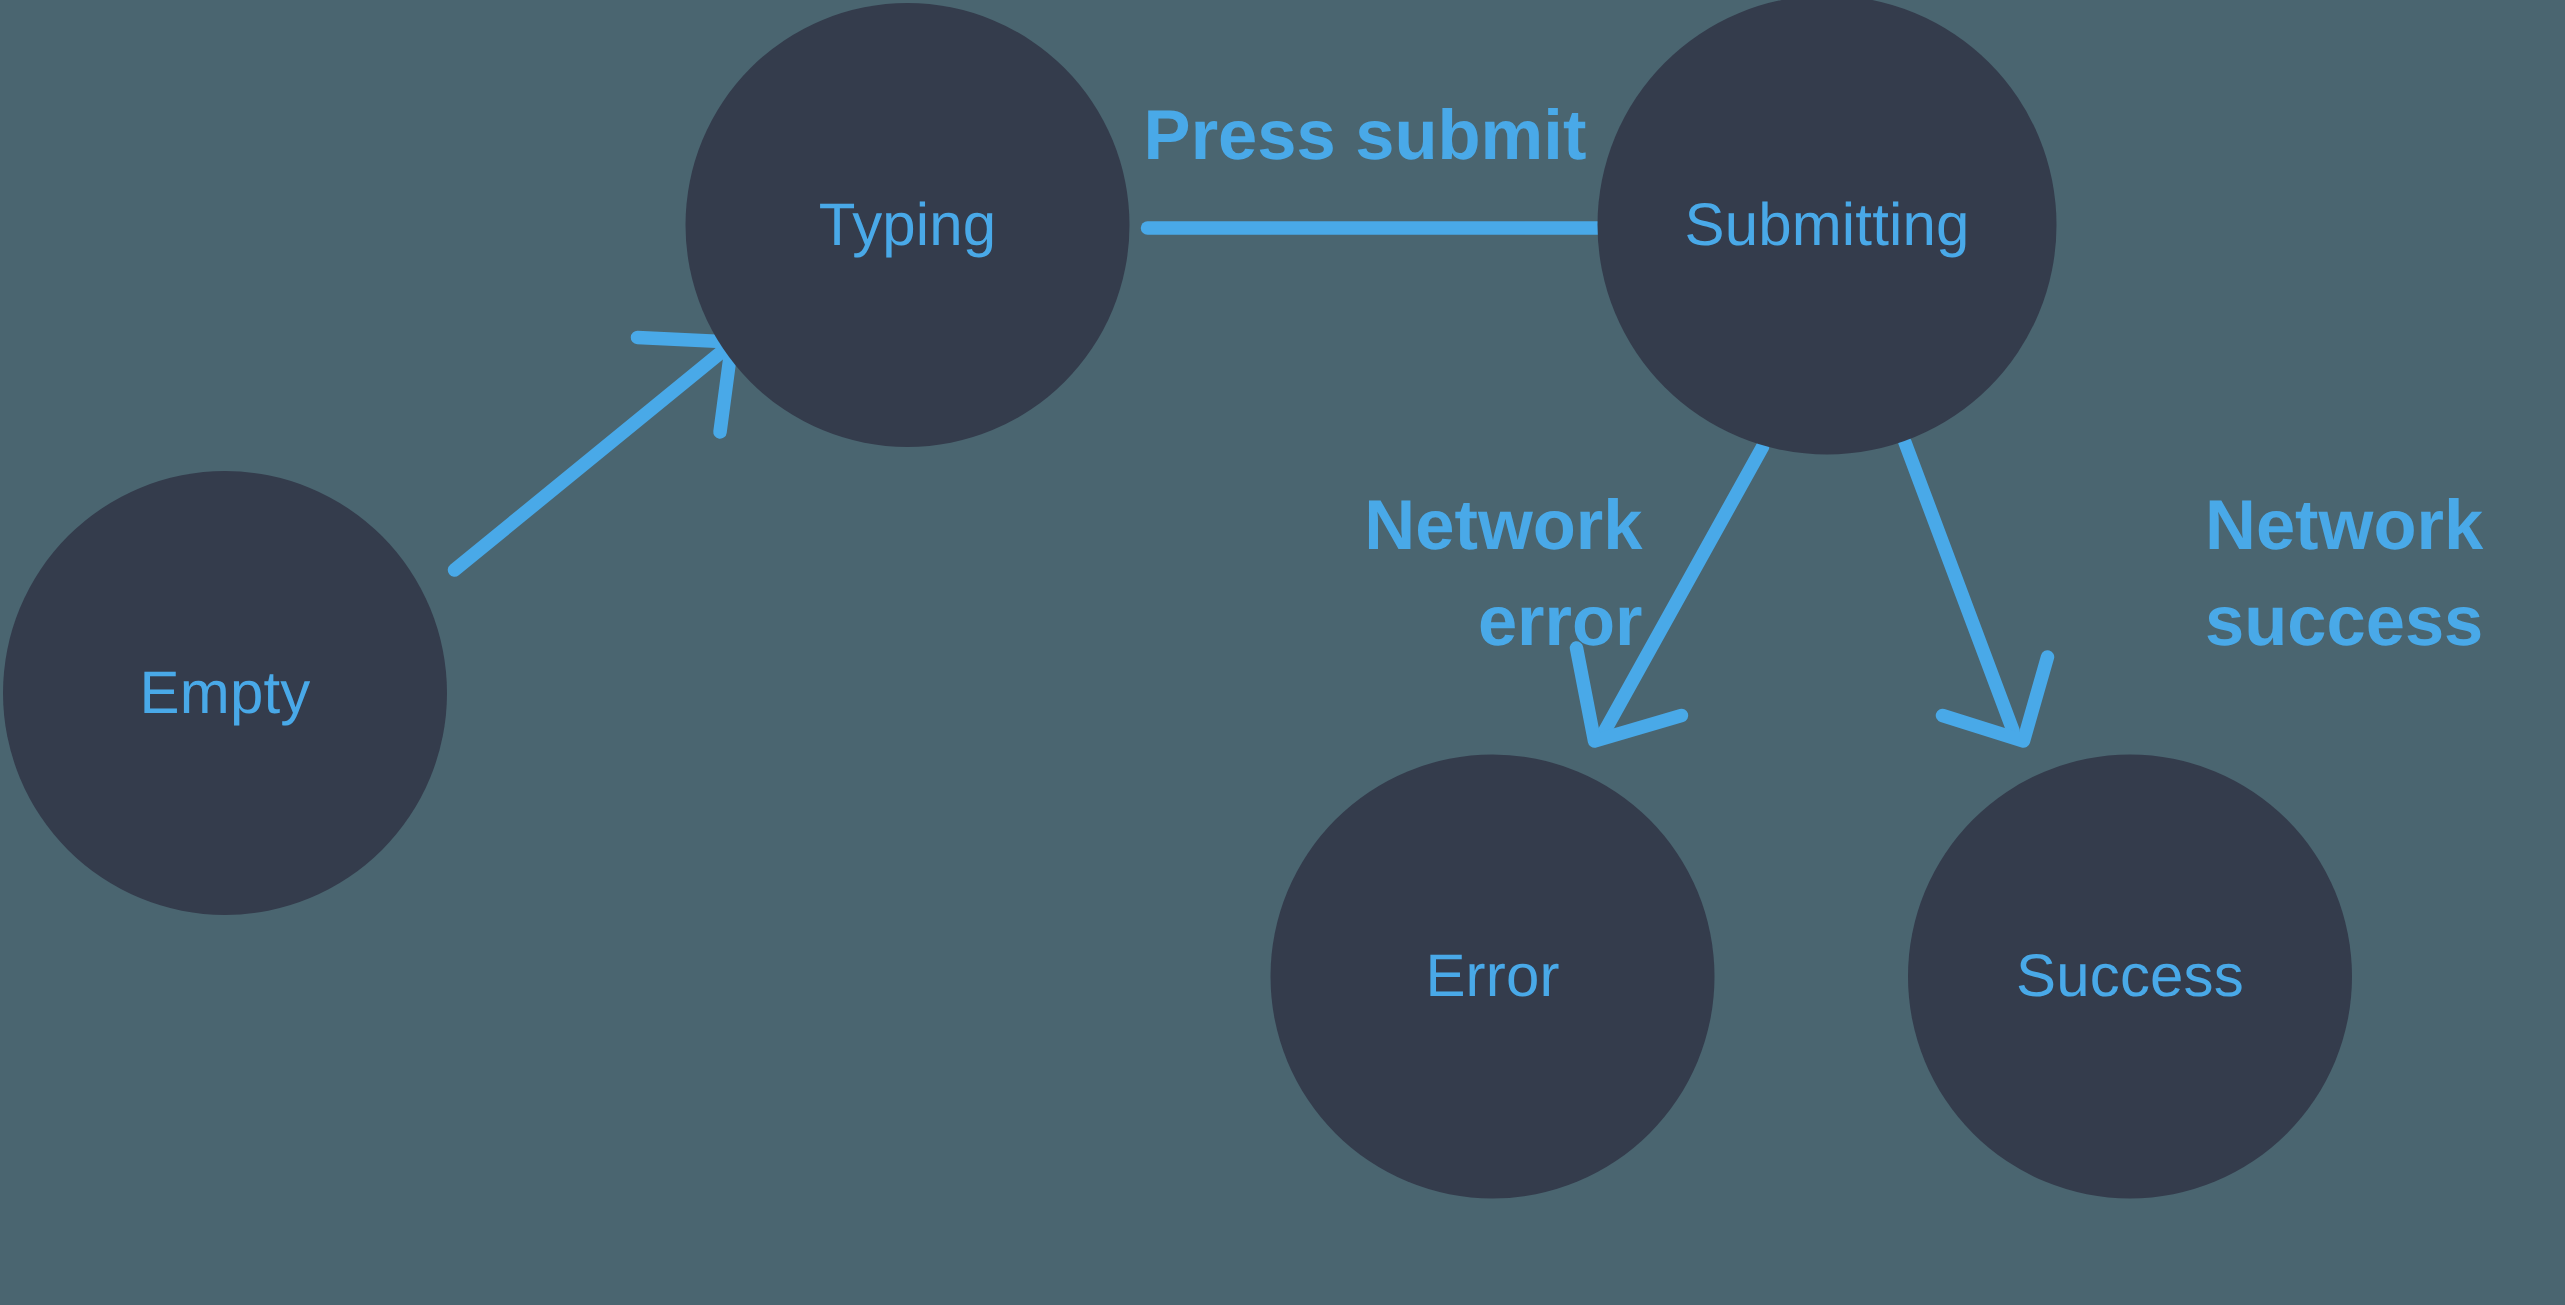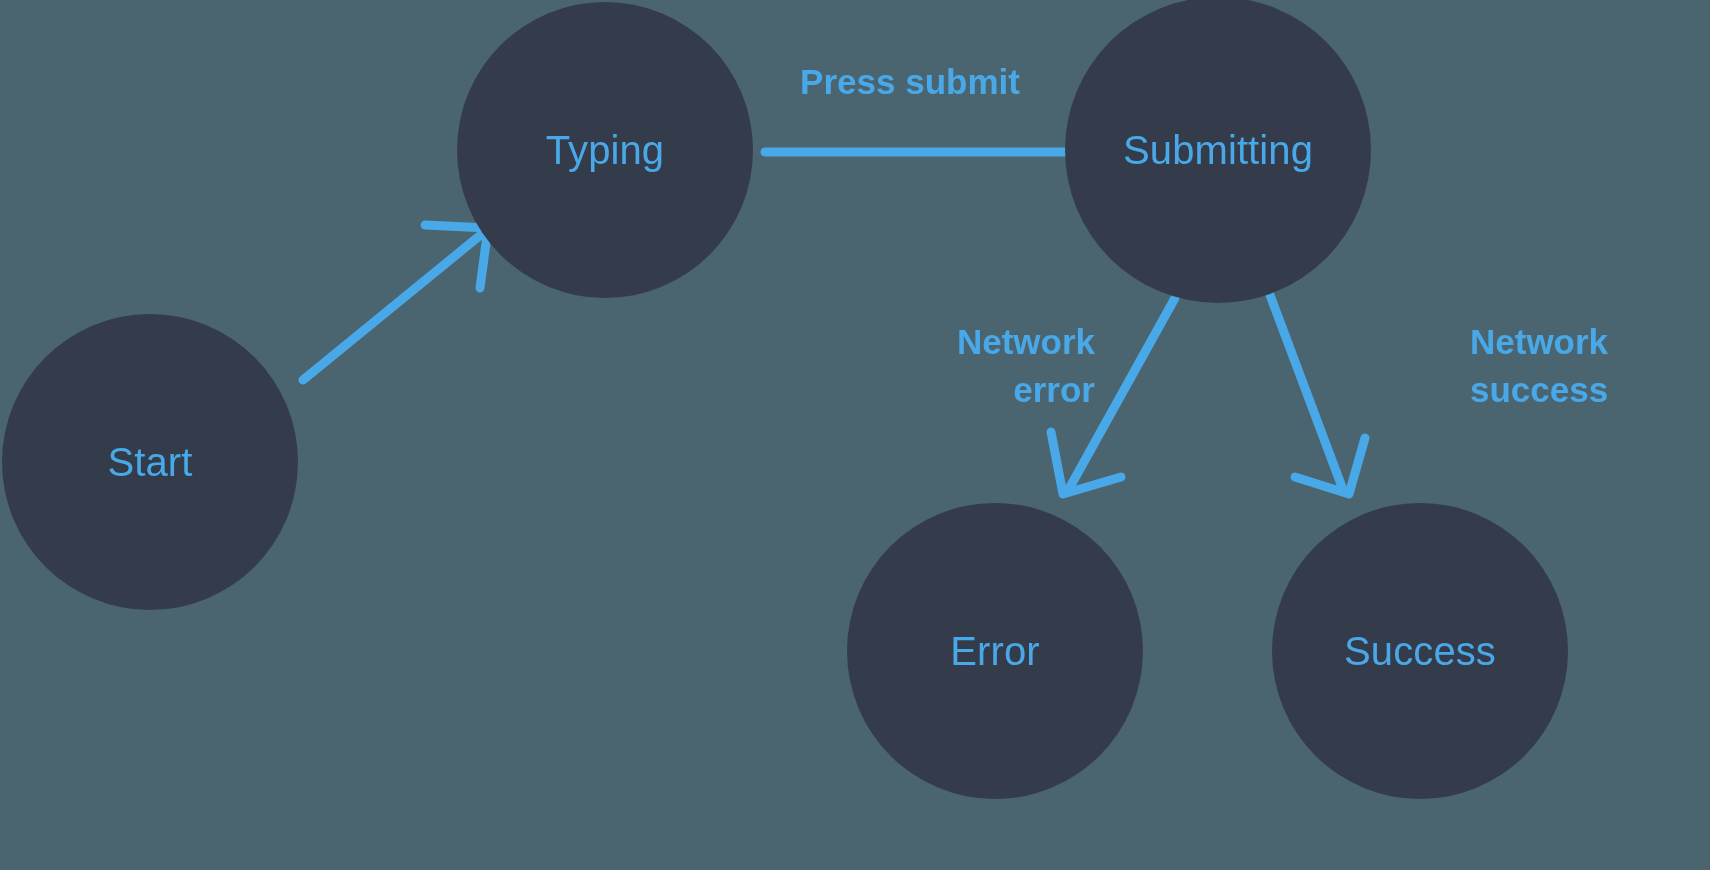--- a/index.html
+++ b/index.html
@@ -38,21 +38,21 @@
     font-size: 40px;
     font-weight: 400;
     line-height: 1.1;
     letter-spacing: 0.1px;
     white-space: nowrap;
     text-align: center;
   }
   .edge-label {
     position: absolute;
     color: #49a9e8;
-    font-size: 35px;
+    font-size: 47px;
     font-weight: bold;
     line-height: 1.36;
     white-space: pre-line;
   }
   .edge-label.align-center { text-align: center; }
   .edge-label.align-right  { text-align: right; }
   .edge-label.align-left   { text-align: left; }
 </style>
 </head>
 <body>
@@ -76,21 +76,21 @@
       <polyline points="1051,432 1063,494 1121,477" fill="none" stroke="#49a9e8" stroke-width="9" stroke-linecap="round" stroke-linejoin="round"></polyline>
     </g>
 
     <g>
       <line x1="1270" y1="295" x2="1342" y2="487" stroke="#49a9e8" stroke-width="9" stroke-linecap="round"></line>
       <polyline points="1295,477 1349,494 1365,438" fill="none" stroke="#49a9e8" stroke-width="9" stroke-linecap="round" stroke-linejoin="round"></polyline>
     </g>
   </svg>
 
   <div class="state-node" style="left:2px; top:314px; width:296px; height:296px;">
-    <span class="state-label">Start</span>
+    <span class="state-label">Empty</span>
   </div>
 
   <div class="state-node" style="left:457px; top:2px; width:296px; height:296px;">
     <span class="state-label">Typing</span>
   </div>
 
   <div class="state-node" style="left:1065px; top:-3px; width:306px; height:306px;">
     <span class="state-label">Submitting</span>
   </div>
 

